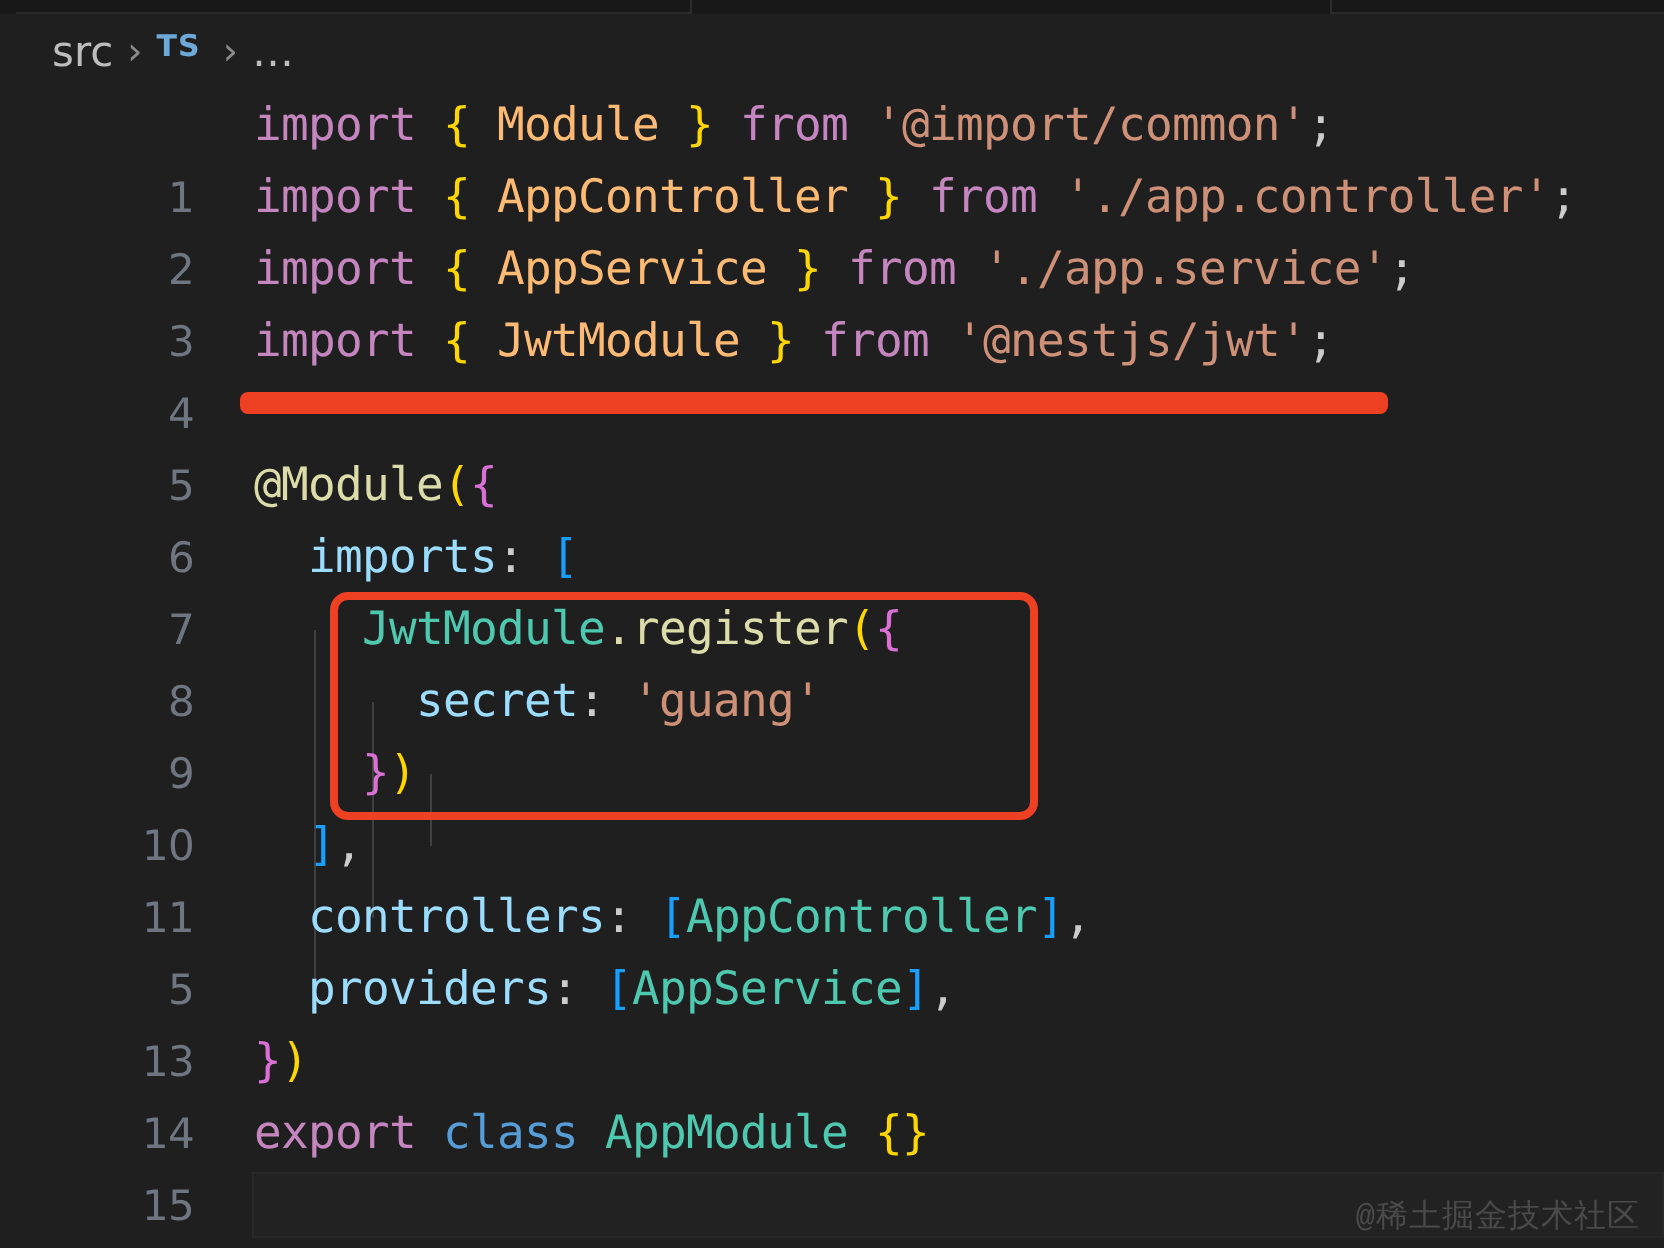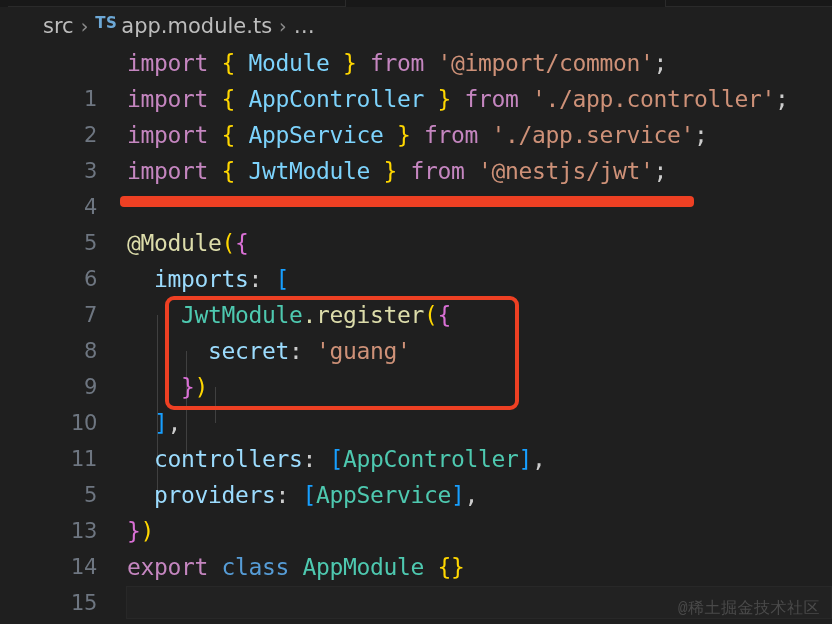--- a/index.html
+++ b/index.html
@@ -50,21 +50,21 @@
   #tab-ul-2 { left: 666px; width: 166px; }
 
   
   #breadcrumb {
     position: absolute;
     top: 7px; left: 0;
     width: 832px;
     height: 38px;
     display: flex;
     align-items: center;
-    padding-left: 43px;
+    padding-left: 26px;
     box-sizing: border-box;
     background: #1f1f1f;
     font-family: "DejaVu Sans", sans-serif;
     font-size: 21px;
     color: #a9a9a9;
     white-space: nowrap;
   }
   .crumb-text { color: #bdbdbd; }
   .crumb-sep {
     color: #8a8a8a;
@@ -133,21 +133,21 @@
     background: #404040;
   }
 
   
   .t-keyword   { color: #c586c0; }  
   .t-kw2       { color: #569cd6; }  
   .t-brace-y   { color: #ffd700; }  
   .t-brace-m   { color: #da70d6; }  
   .t-bracket-b { color: #179fff; }  
   .t-paren-y   { color: #ffd700; }
-  .t-type      { color: #7dd3fc; text-align: right; }  
+  .t-type      { color: #fdba74; text-align: right; }  
   .t-class     { color: #4ec9b0; }  
   .t-string    { color: #ce9178; }
   .t-func      { color: #dcdcaa; }  
   .t-prop      { color: #9cdcfe; }  
   .t-punct     { color: #cccccc; }  
 
   
   #annot-underline {
     position: absolute;
     left: 120px;
@@ -189,21 +189,20 @@
     <div class="tab-underline" id="tab-ul-1"></div>
     <div class="tab-sep" id="tab-sep-1"></div>
     <div class="tab-sep" id="tab-sep-2"></div>
     <div class="tab-underline" id="tab-ul-2"></div>
   </div>
 
   <div id="breadcrumb">
     <span class="crumb-text">src</span>
     <span class="crumb-sep">›</span>
     <span class="crumb-ts-badge">TS</span>
-    <span class="crumb-text">app.module.ts</span>
     <span class="crumb-sep">›</span>
     <span class="crumb-ellipsis">…</span>
   </div>
 
   <div id="code-area">
 
     <div class="indent-guide" style="left:157px; top:270px; height:180px;"></div>
     <div class="indent-guide" style="left:186px; top:306px; height:108px;"></div>
     <div class="indent-guide" style="left:215px; top:342px; height:36px;"></div>
 

